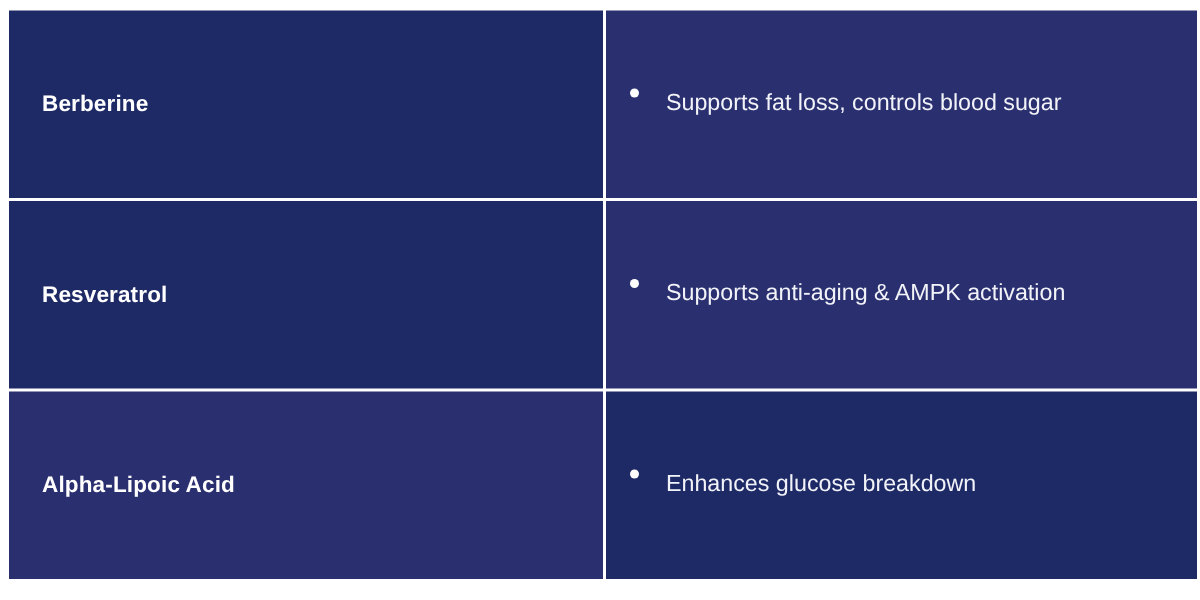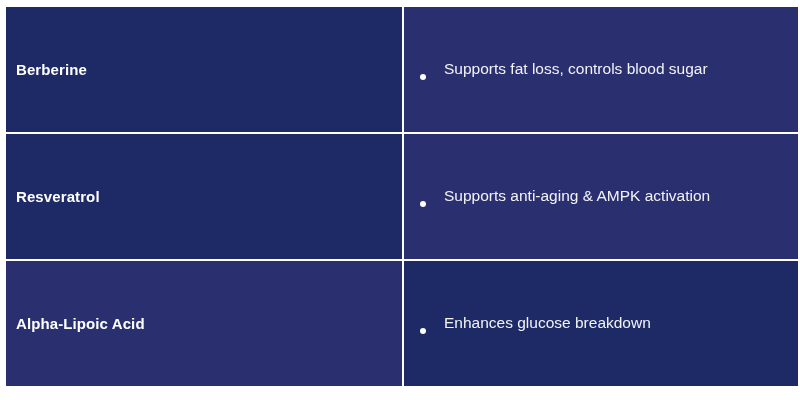--- a/index.html
+++ b/index.html
@@ -41,32 +41,32 @@
   }
   .col-benefit {
     width: 394px;
   }
 
   
   .fill-dark   { background: #1e2a66; }
   .fill-light  { background: #2a2f70; }
 
   .name-cell-inner {
-    padding-left: 10px;
+    padding-left: 22px;
     padding-right: 12px;
     color: #ffffff;
     font-weight: bold;
     font-size: 15px;
     line-height: 1.3;
     letter-spacing: 0.1px;
   }
 
   .benefit-cell-inner {
     display: flex;
-    align-items: flex-end;
+    align-items: flex-start;
     padding-left: 16px;
     padding-right: 14px;
     color: #f2f3f8;
     font-size: 15.5px;
     line-height: 1.35;
     font-weight: normal;
   }
 
   .bullet-dot {
     flex: 0 0 auto;

